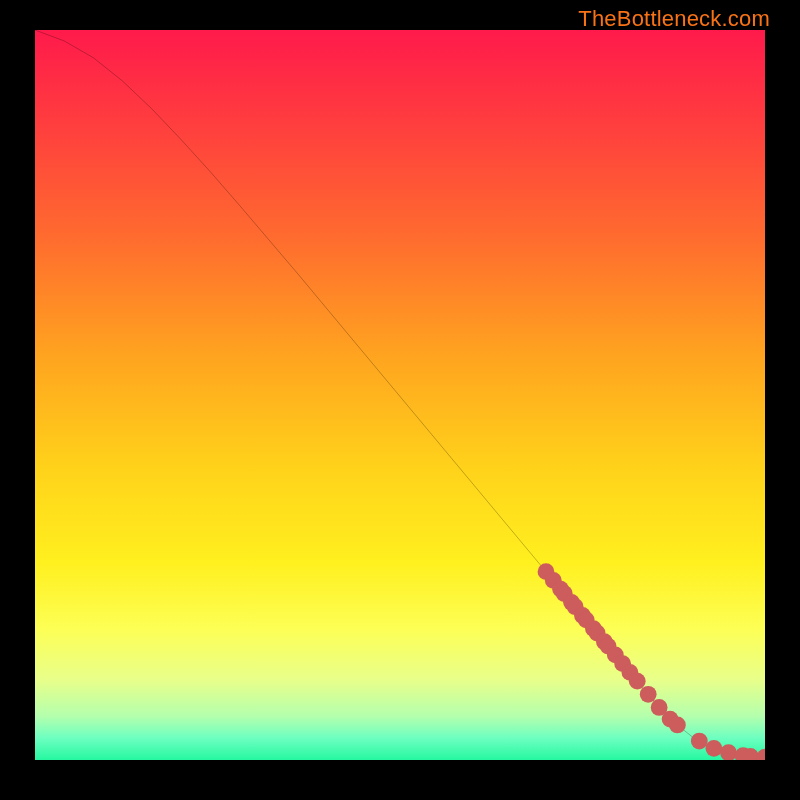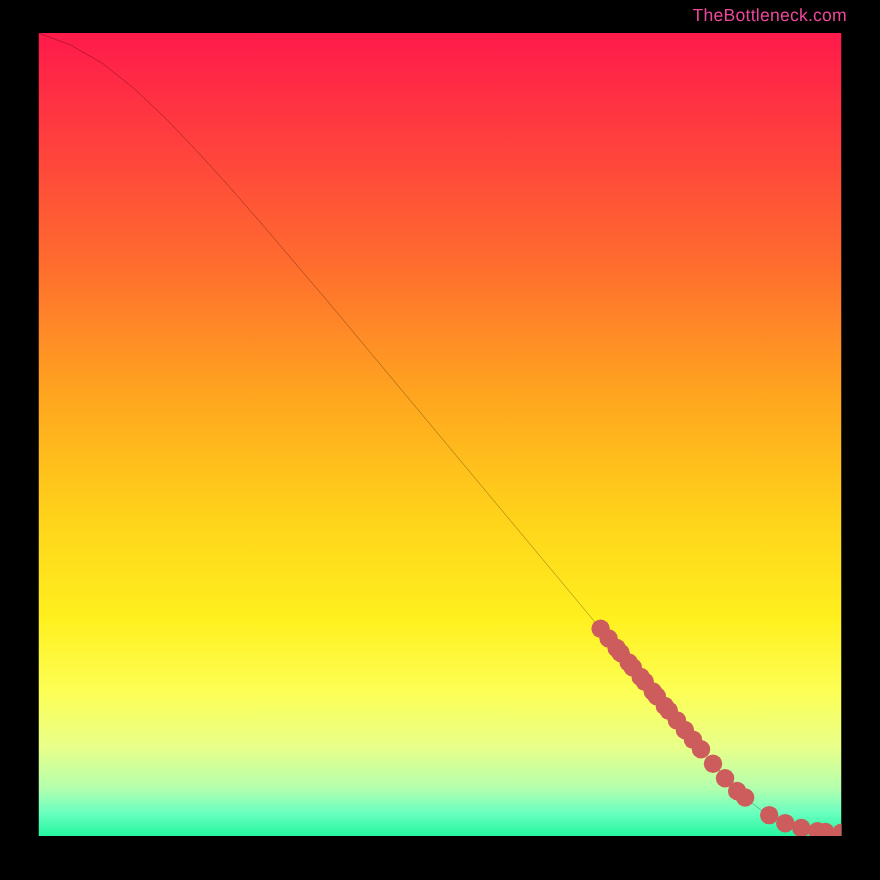--- a/index.html
+++ b/index.html
@@ -31,22 +31,22 @@
     position: absolute;
     left: 0;
     top: 0;
     width: 100%;
     height: 100%;
   }
   .watermark {
     position: absolute;
     top: 6px;
     right: 30px;
-    color: #ec4899;
-    font-size: 16px;
+    color: #f97316;
+    font-size: 22px;
     font-weight: 500;
     letter-spacing: 0.2px;
   }
   svg.curve {
     position: absolute;
     left: 0;
     top: 0;
     width: 100%;
     height: 100%;
   }

